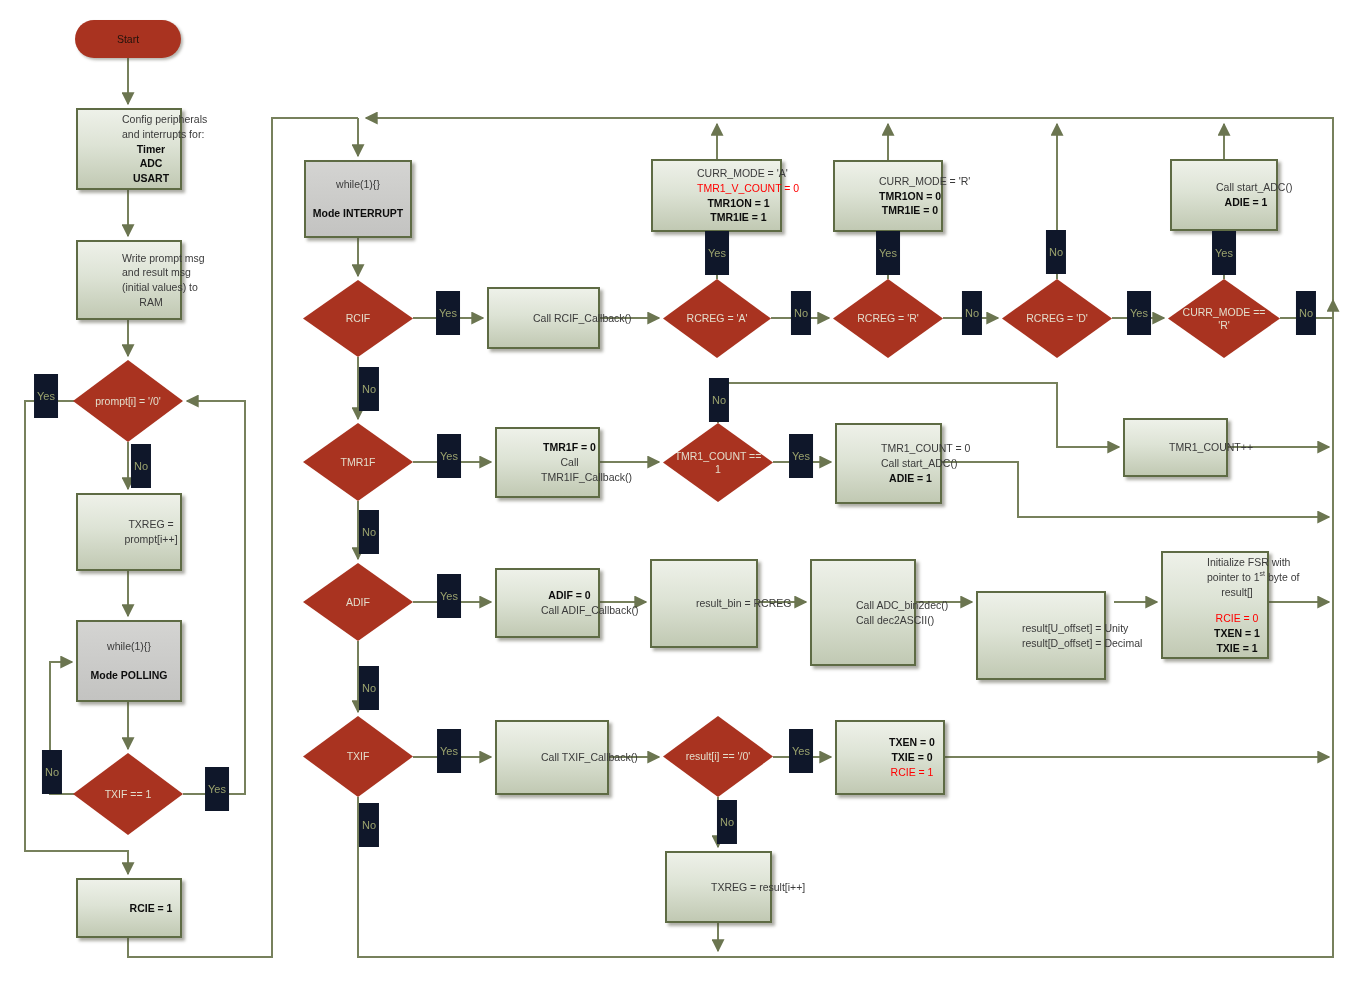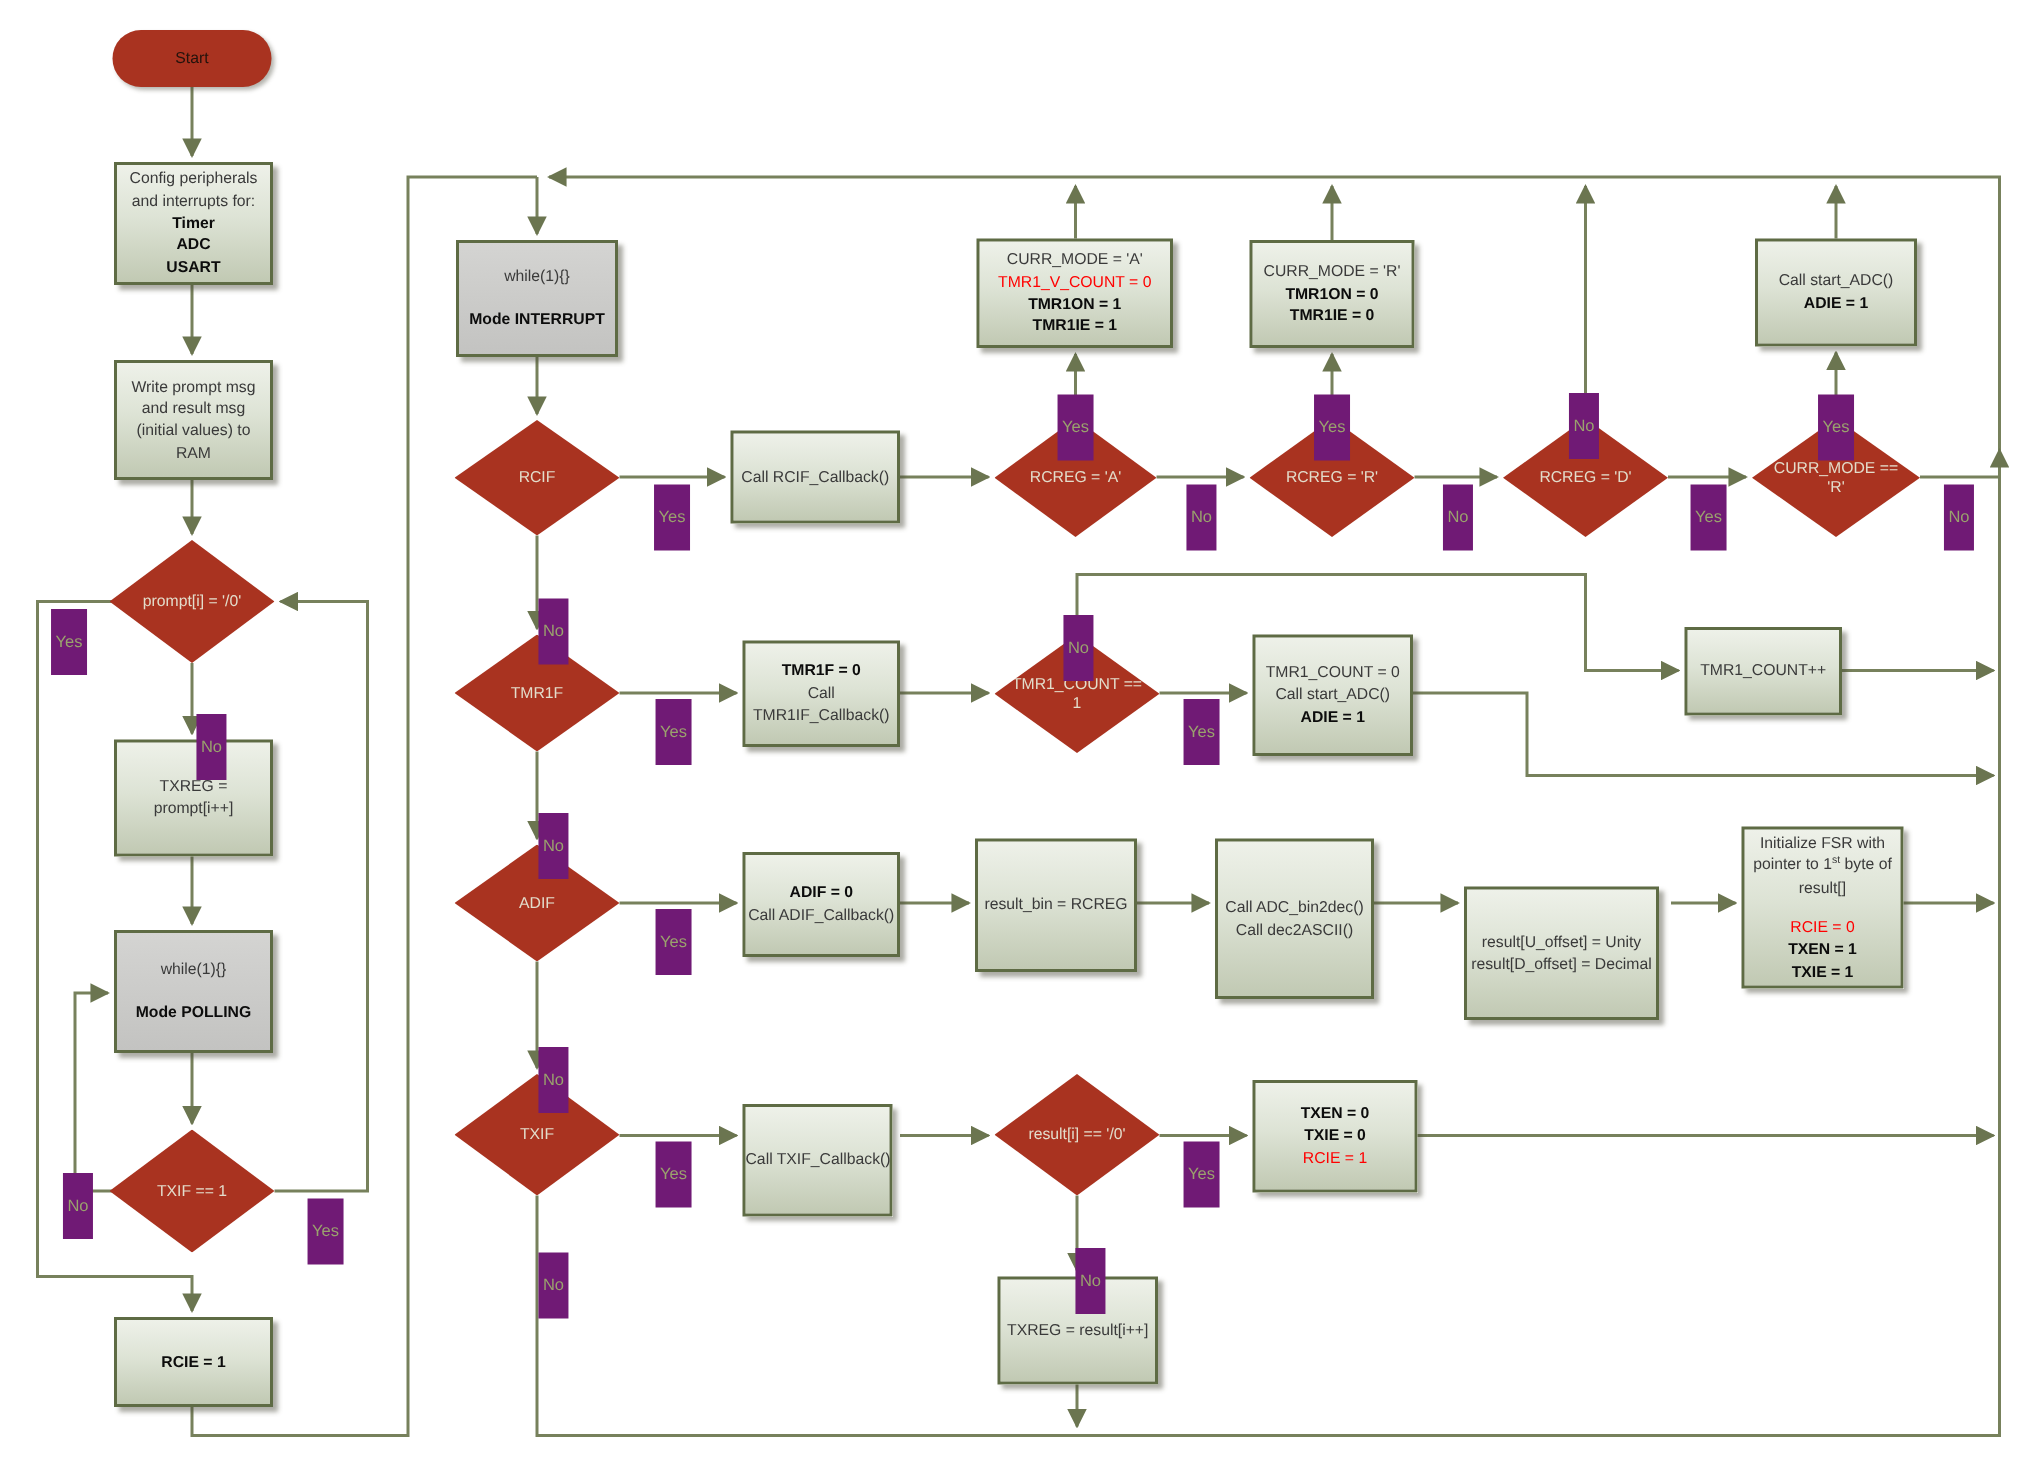--- a/index.html
+++ b/index.html
@@ -2,35 +2,35 @@
 <html><head>
 <meta charset="utf-8">
 <style>
   html,body{margin:0;padding:0;background:#ffffff;}
   #canvas{position:relative;width:1359px;height:987px;background:#ffffff;
           font-family:"Liberation Sans",sans-serif;overflow:hidden;}
   #wires{position:absolute;left:0;top:0;z-index:0;}
   .node{position:absolute;box-sizing:border-box;display:flex;flex-direction:column;
         justify-content:center;text-align:center;z-index:1;}
   .proc{background:linear-gradient(180deg,#eef1e9 0%,#dde3d5 45%,#c1c9b3 100%);
-        border:2px solid #5e6b44;box-shadow:3px 3px 3px rgba(70,70,55,.45);}
+        border:2px solid #5e6b44;box-shadow:3px 3px 3px rgba(70,70,55,.45);padding-left:44px;}
   .gray{background:linear-gradient(180deg,#d4d4d2 0%,#c3c3c1 100%);
         border:2px solid #5e6b44;box-shadow:3px 3px 3px rgba(70,70,55,.45);}
   .oval{background:#a93320;border-radius:19px;color:#23130c;font-size:11.5px;
         box-shadow:2px 2px 3px rgba(70,70,55,.4);}
   .diamond{background:#a93320;clip-path:polygon(50% 0,100% 50%,50% 100%,0 50%);
         color:#e3ddcb;filter:drop-shadow(2px 2px 2px rgba(60,60,50,.4));}
   .dl{font-size:10.5px;line-height:1.2;white-space:nowrap;}
   .tl{font-size:10.5px;line-height:1.4;color:#3a3a3a;white-space:nowrap;}
   .b{font-weight:bold;color:#0c0c0c;}
   .r{font-weight:normal;color:#ff0000;}
   .gap{margin-top:12px;}
   .mgap{margin-top:14px;}
   .lbl{position:absolute;transform:translate(-50%,-50%);font-size:11px;color:#9aa26d;
-       background:#701a75;padding:16px 3px;z-index:2;white-space:nowrap;margin-top:32px;}
+       background:#0f172a;padding:16px 3px;z-index:2;white-space:nowrap;}
   sup{font-size:7px;}
 </style>
 </head>
 <body>
 
 <div id="canvas">
 
   <svg id="wires" width="1359" height="987">
     <defs>
       <marker id="arr" viewBox="0 0 10 10" refX="9" refY="5" markerWidth="6.5" markerHeight="6.5" orient="auto-start-reverse">
@@ -238,21 +238,21 @@
     <div class="tl">result[]</div>
     <div class="tl r gap">RCIE = 0</div>
     <div class="tl b">TXEN = 1</div>
     <div class="tl b">TXIE = 1</div>
   </div>
 
   <div class="node diamond" style="left:303px;top:716px;width:110px;height:81px">
     <div class="dl">TXIF</div>
   </div>
 
-  <div class="node proc" style="left:495px;top:736px;width:100px;height:75px">
+  <div class="node proc" style="left:495px;top:720px;width:114px;height:75px">
     <div class="tl">Call TXIF_Callback()</div>
   </div>
 
   <div class="node diamond" style="left:663px;top:716px;width:110px;height:81px">
     <div class="dl">result[i] == '/0'</div>
   </div>
 
   <div class="node proc" style="left:835px;top:720px;width:110px;height:75px">
     <div class="tl b">TXEN = 0</div>
     <div class="tl b">TXIE = 0</div>

